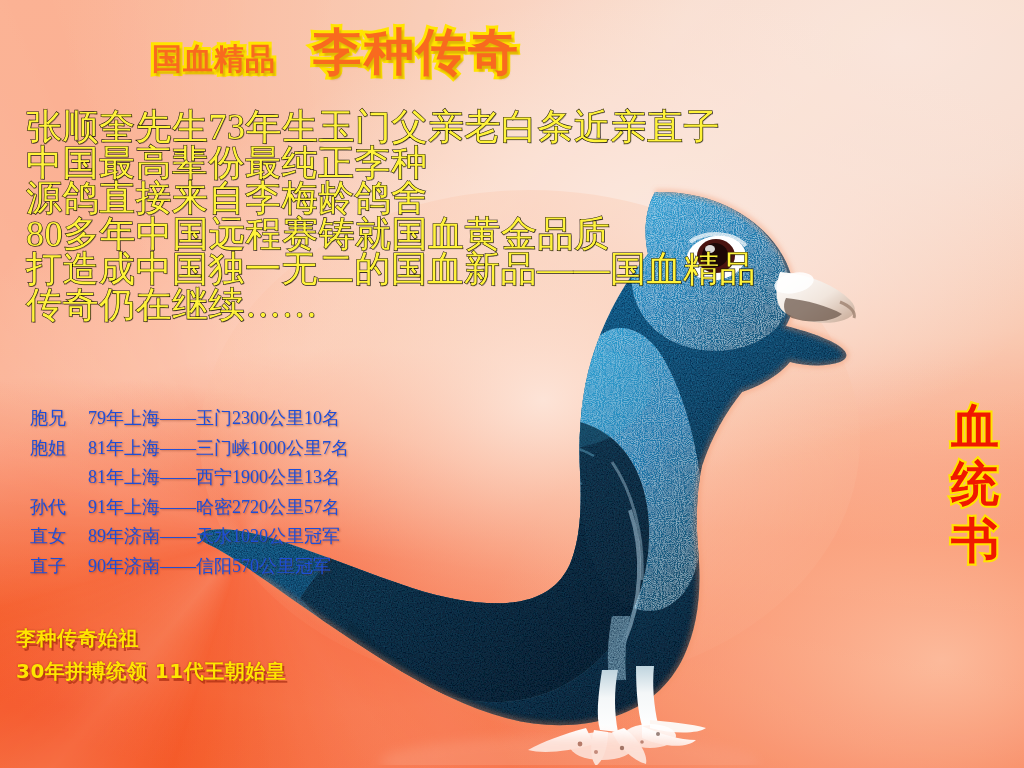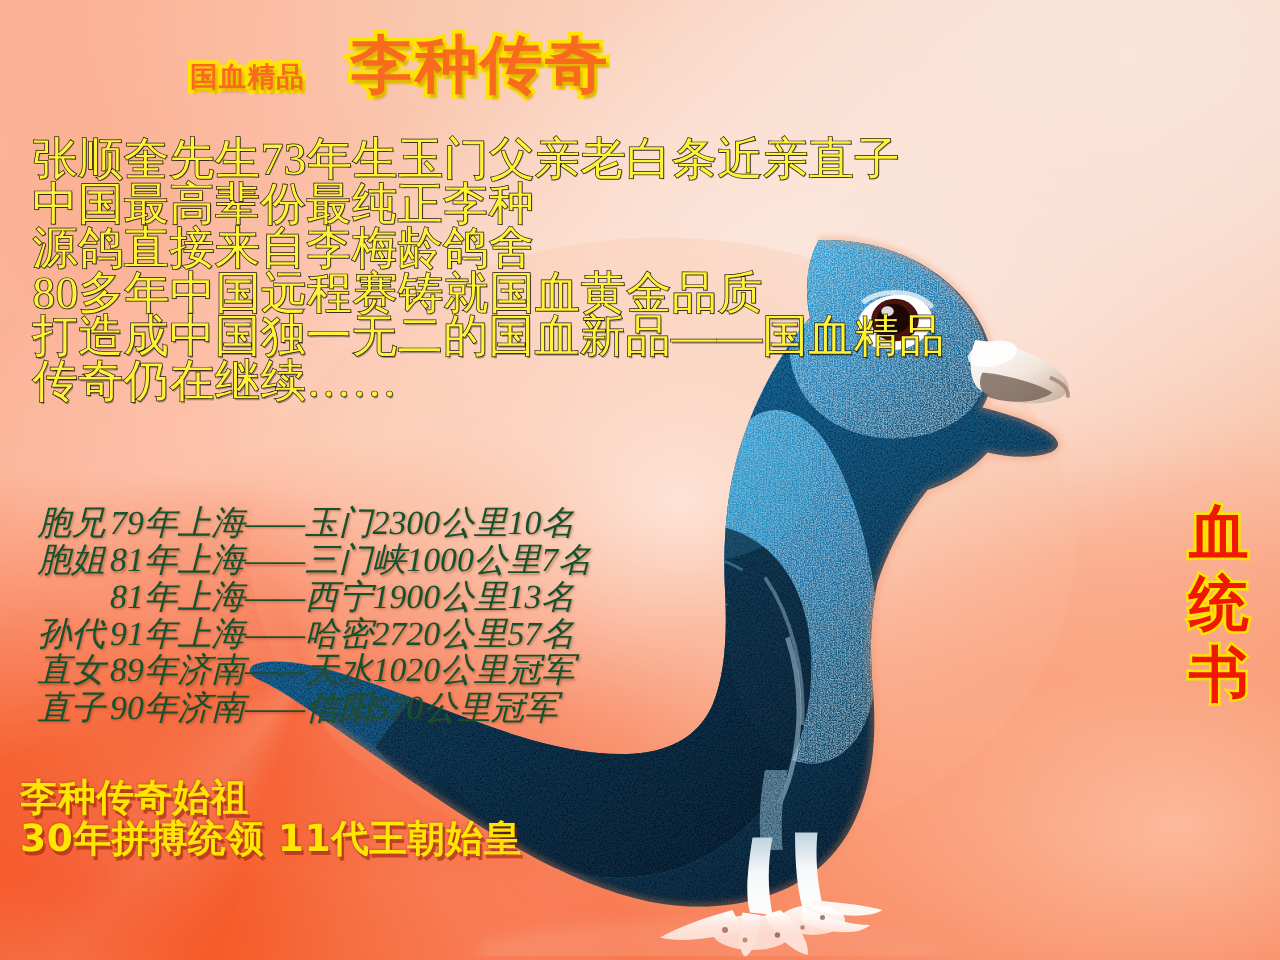--- a/index.html
+++ b/index.html
@@ -57,48 +57,47 @@
     position:absolute;left:0;top:27px;width:640px;
     display:flex;align-items:baseline;gap:36px;padding-left:152px;
     box-sizing:border-box;
   }
   .t-small,.t-big{
     font-family:"DejaVu Sans","Liberation Sans",sans-serif;
     font-weight:bold;color:#f96a1e;letter-spacing:1px;white-space:nowrap;
     -webkit-text-stroke:6px #ffe400;paint-order:stroke fill;
     text-shadow:2px 3px 2px rgba(140,60,20,.28);
   }
-  .t-small{font-size:22px;line-height:1;}
+  .t-small{font-size:30px;line-height:1;}
   .t-big{font-size:50px;line-height:1;letter-spacing:2px;}
 
   #body-text{
     position:absolute;left:26px;top:110px;width:760px;
     color:#fff33a;font-size:36px;line-height:35.5px;letter-spacing:.5px;
     font-family:"Liberation Serif","DejaVu Serif",serif;
     -webkit-text-stroke:1.1px #1a1408;paint-order:stroke fill;
     text-shadow:1px 1px 0 rgba(0,0,0,.35);
     white-space:nowrap;
   }
   #body-text .ln{display:block;}
 
   #pedigree{
     position:absolute;left:30px;top:404px;width:520px;
-    color:#14532d;font-size:27px;line-height:29.5px;letter-spacing:0px;
+    color:#1d4ed8;font-size:18px;line-height:29.5px;letter-spacing:0px;
     font-family:"Liberation Serif","DejaVu Serif",serif;
     text-shadow:1px 1px 2px rgba(120,40,10,.45);
     white-space:nowrap;
-    font-style:italic;
   }
   #pedigree .prow{display:block;}
   #pedigree .lbl{display:inline-block;width:58px;}
   #pedigree .lbl.empty{visibility:hidden;}
 
   #footer{
     position:absolute;left:16px;top:622px;width:560px;
-    color:#ffe500;font-size:30px;line-height:33px;letter-spacing:.5px;
+    color:#ffe500;font-size:20px;line-height:33px;letter-spacing:.5px;
     font-family:"DejaVu Sans","Liberation Sans",sans-serif;font-weight:bold;
     text-shadow:2px 3px 0 rgba(150,30,5,.55), 0 0 2px rgba(120,25,5,.6);
     white-space:nowrap;
   }
   #footer .ln{display:block;}
 
   #vertical-label{
     position:absolute;right:18px;top:398px;width:62px;
     text-align:center;color:#f01800;font-size:48px;line-height:57px;
     font-family:"Liberation Serif","DejaVu Serif",serif;font-weight:bold;

